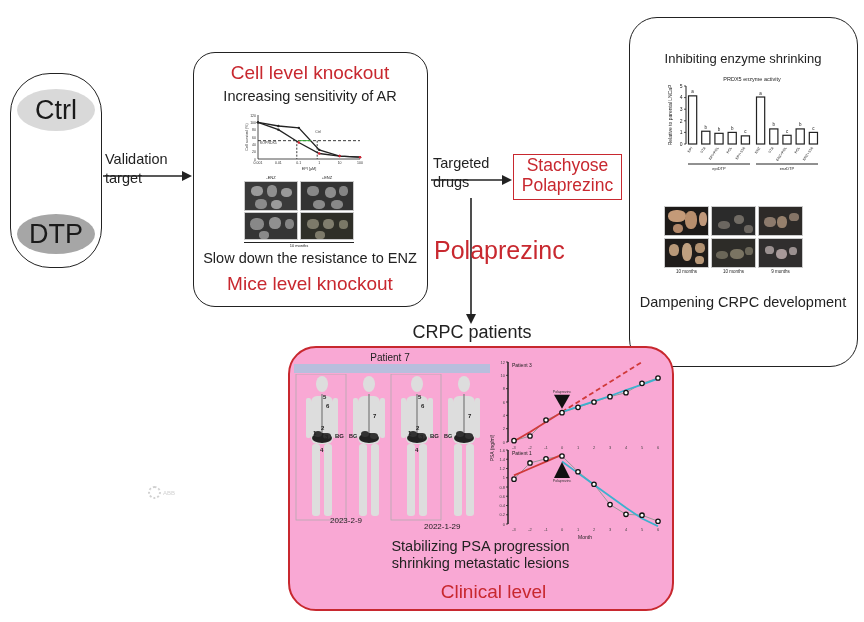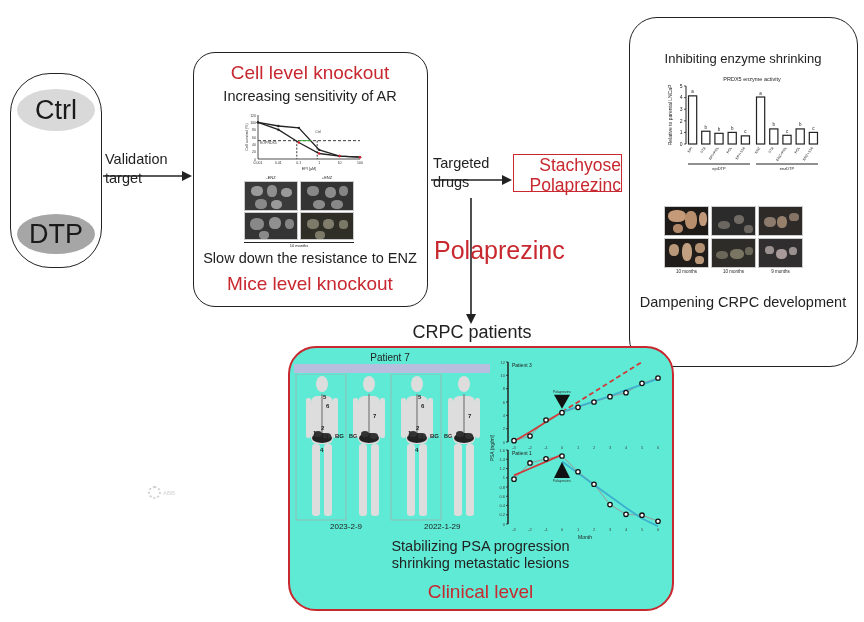--- a/index.html
+++ b/index.html
@@ -118,21 +118,21 @@
   </div>
 
   <div class="abs ctr" style="left:0;top:197px;width:232px;font-size:14.5px;">Slow down the resistance to ENZ</div>
   <div class="abs ctr red" style="left:0;top:220px;width:232px;font-size:19px;">Mice level knockout</div>
 </div>
 
 <div class="abs" style="left:433px;top:154px;font-size:14.5px;line-height:19px;">
   <div>Targeted</div>
   <div>drugs</div>
 </div>
-<div class="abs red" style="left:513px;top:154px;width:109px;height:38px;border:1.5px solid #c8282f;box-sizing:border-box;font-size:17.5px;line-height:20px;text-align:right;">
+<div class="abs red" style="left:513px;top:154px;width:109px;height:46px;border:1.5px solid #c8282f;box-sizing:border-box;font-size:17.5px;line-height:20px;text-align:center;">
   <div>Stachyose</div>
   <div>Polaprezinc</div>
 </div>
 <div class="abs red" style="left:434px;top:236px;font-size:25px;">Polaprezinc</div>
 
 <div class="box" style="left:629px;top:17px;width:229px;height:350px;border-radius:28px;">
   <div class="abs ctr" style="left:0;top:33px;width:226px;font-size:13px;">Inhibiting enzyme shrinking</div>
 
   <svg class="abs" style="left:28px;top:56px" width="170" height="120" id="enzyme-chart">
       <text x="94" y="7" font-size="5.5" text-anchor="middle" fill="#222">PRDX5 enzyme activity</text>
@@ -222,21 +222,21 @@
     <div class="abs ctr" style="left:0;top:63px;width:45px;font-size:4.5px;">10 months</div>
     <div class="abs ctr" style="left:47px;top:63px;width:45px;font-size:4.5px;">10 months</div>
     <div class="abs ctr" style="left:94px;top:63px;width:45px;font-size:4.5px;">9 months</div>
   </div>
 
   <div class="abs ctr" style="left:0;top:276px;width:226px;font-size:14.5px;">Dampening CRPC development</div>
 </div>
 
 <div class="abs ctr" style="left:372px;top:322px;width:200px;font-size:18px;">CRPC patients</div>
 
-<div class="abs" style="left:288px;top:346px;width:386px;height:265px;border:2.5px solid #c8282f;border-radius:28px;box-sizing:border-box;background:#5eead4;">
+<div class="abs" style="left:288px;top:346px;width:386px;height:265px;border:2.5px solid #c8282f;border-radius:28px;box-sizing:border-box;background:#f9a8d4;">
   <div class="abs ctr" style="left:0;top:4px;width:200px;font-size:10px;">Patient 7</div>
 
   <div class="abs" style="left:4px;top:16px;width:196px;height:158px;">
     <div class="abs" style="left:0;top:0;width:196px;height:9px;background:#b8bedd;"></div>
     <svg class="abs" style="left:0;top:10px" width="196" height="148" id="bone-scan">
         <rect x="2" y="0" width="50" height="146" fill="none" stroke="#aaa" stroke-width="0.7"></rect>
         <g fill="#ddd">
           <ellipse cx="28" cy="10" rx="6" ry="8"></ellipse>
           <rect x="17" y="22" width="22" height="48" rx="6"></rect>
           <rect x="12" y="24" width="5" height="40" rx="2"></rect>
@@ -298,21 +298,21 @@
         <text x="127" y="34" font-size="6" fill="#222" font-weight="bold">6</text>
         <text x="114" y="61" font-size="6" fill="#222" font-weight="bold">1</text>
         <text x="122" y="56" font-size="6" fill="#222" font-weight="bold">2</text>
         <text x="126" y="65" font-size="6" fill="#222" font-weight="bold">3</text>
         <text x="121" y="78" font-size="6" fill="#222" font-weight="bold">4</text>
         <text x="136" y="64" font-size="6" fill="#222" font-weight="bold">BG</text>
         <text x="174" y="44" font-size="6" fill="#222" font-weight="bold">7</text>
         <text x="150" y="64" font-size="5.5" fill="#222" font-weight="bold">BG</text>
       </svg>
   </div>
-  <div class="abs" style="left:40px;top:174px;font-size:8px;">2023-2-9</div>
+  <div class="abs" style="left:40px;top:168px;font-size:8px;">2023-2-9</div>
   <div class="abs" style="left:134px;top:174px;font-size:8px;">2022-1-29</div>
 
   <svg class="abs" style="left:196px;top:10px" width="186" height="186" id="psa-chart">
       <line x1="22" y1="4" x2="22" y2="84" stroke="#222" stroke-width="1.5"></line>
       <line x1="20" y1="84" x2="22" y2="84" stroke="#222" stroke-width="0.8"></line>
       <text x="19" y="85.5" font-size="4" text-anchor="end" fill="#444">0</text>
       <line x1="20" y1="70.66666666666667" x2="22" y2="70.66666666666667" stroke="#222" stroke-width="0.8"></line>
       <text x="19" y="72.16666666666667" font-size="4" text-anchor="end" fill="#444">2</text>
       <line x1="20" y1="57.333333333333336" x2="22" y2="57.333333333333336" stroke="#222" stroke-width="0.8"></line>
       <text x="19" y="58.833333333333336" font-size="4" text-anchor="end" fill="#444">4</text>
@@ -395,19 +395,19 @@
       <circle cx="156" cy="157.2125" r="2.2" fill="#fff" stroke="#111" stroke-width="1.3"></circle>
       <circle cx="172" cy="163.225" r="2.2" fill="#fff" stroke="#111" stroke-width="1.3"></circle>
       <path d="M68,120.0125 L84,120.0125 L76,104.0125 Z" fill="#111"></path>
       <text x="76" y="124.0125" font-size="3.5" text-anchor="middle" fill="#333">Polaprezinc</text>
       <text x="8" y="90" font-size="5" text-anchor="middle" fill="#222" transform="rotate(-90 8 90)">PSA (ng/ml)</text>
       <text x="99" y="181" font-size="5" text-anchor="middle" fill="#222">Month</text>
     </svg>
 
   <div class="abs ctr" style="left:0;top:190px;width:381px;font-size:14.5px;">Stabilizing PSA progression</div>
   <div class="abs ctr" style="left:0;top:207px;width:381px;font-size:14.5px;">shrinking metastatic lesions</div>
-  <div class="abs ctr red" style="left:0;top:233px;width:381px;font-size:19px;">Clinical level</div>
+  <div class="abs ctr red" style="left:13px;top:233px;width:381px;font-size:19px;">Clinical level</div>
 </div>
 
 <div class="abs" style="left:148px;top:486px;opacity:0.45;display:flex;align-items:center;">
   <span style="display:inline-block;width:13px;height:13px;border-radius:50%;border:2px dotted #999;box-sizing:border-box;"></span>
   <span style="font-size:6px;color:#999;margin-left:2px;">ABB</span>
 </div>
 
 </body></html>

